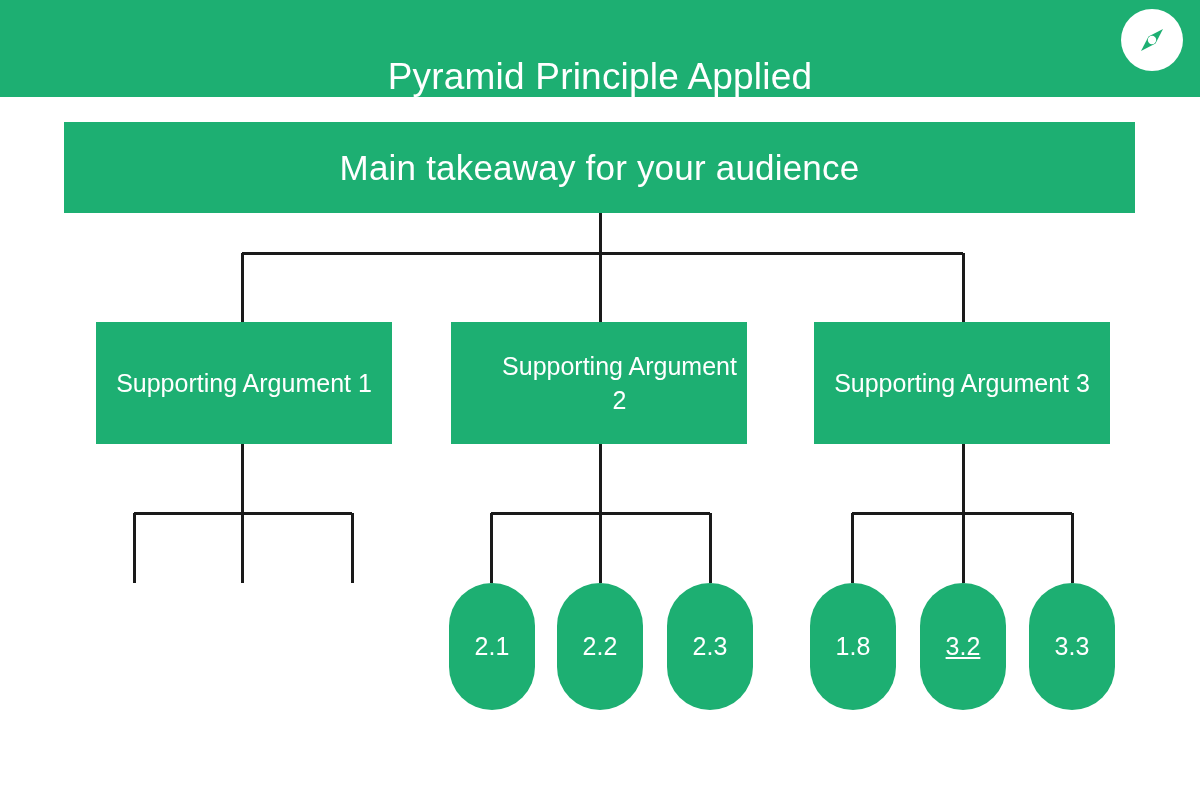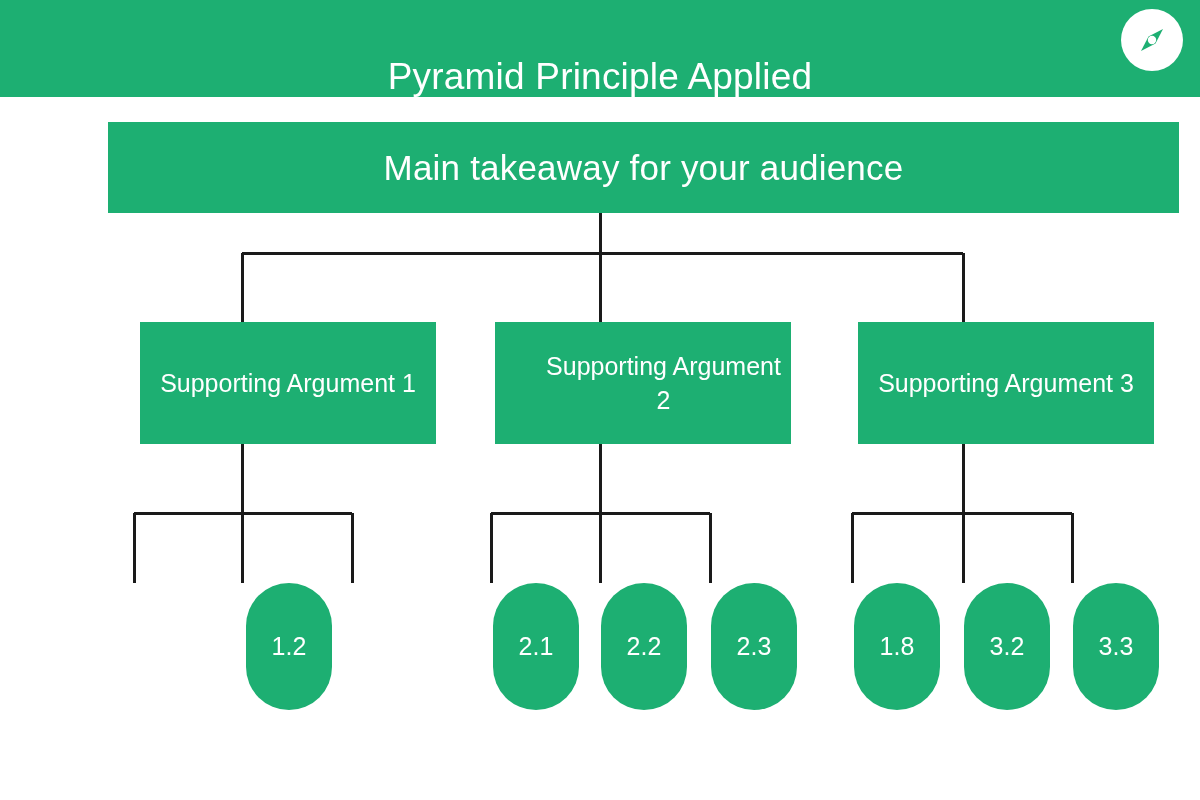--- a/index.html
+++ b/index.html
@@ -72,21 +72,20 @@
   
   .node {
     position: absolute;
     background: #1DAF72;
     color: #ffffff;
     display: flex;
     align-items: center;
     justify-content: center;
     text-align: center;
     box-sizing: border-box;
-    margin-left: 44px;
   }
   .node-root {
     left: 64px;
     top: 122px;
     width: 1071px;
     height: 91px;
     font-size: 35px;
     font-weight: 400;
     letter-spacing: 0.2px;
   }
@@ -115,21 +114,21 @@
   
   .leaf-1-1 { left: 92px; }
   .leaf-1-2 { left: 202px; }
   .leaf-1-3 { left: 309px; }
   
   .leaf-2-1 { left: 449px; }
   .leaf-2-2 { left: 557px; }
   .leaf-2-3 { left: 667px; }
   
   .leaf-3-1 { left: 810px; }
-  .leaf-3-2 { left: 920px; }
+  .leaf-3-2 { left: 920px; text-decoration: underline; }
   .leaf-3-3 { left: 1029px; }
 </style>
 </head>
 <body>
 
 <div id="slide">
 
   <div class="header-bar"></div>
   <div class="header-title">Pyramid Principle Applied</div>
 
@@ -172,21 +171,20 @@
       <line x1="1072" y1="513" x2="1072" y2="583"></line>
     </g>
   </svg>
 
   <div class="node node-root">Main takeaway for your audience</div>
 
   <div class="node node-branch branch-1">Supporting Argument 1</div>
   <div class="node node-branch branch-2">Supporting Argument 2</div>
   <div class="node node-branch branch-3">Supporting Argument 3</div>
 
-  <div class="node node-leaf leaf-1-2">1.2</div>
 
   <div class="node node-leaf leaf-2-1">2.1</div>
   <div class="node node-leaf leaf-2-2">2.2</div>
   <div class="node node-leaf leaf-2-3">2.3</div>
 
   <div class="node node-leaf leaf-3-1">1.8</div>
   <div class="node node-leaf leaf-3-2">3.2</div>
   <div class="node node-leaf leaf-3-3">3.3</div>
 
 </div>

